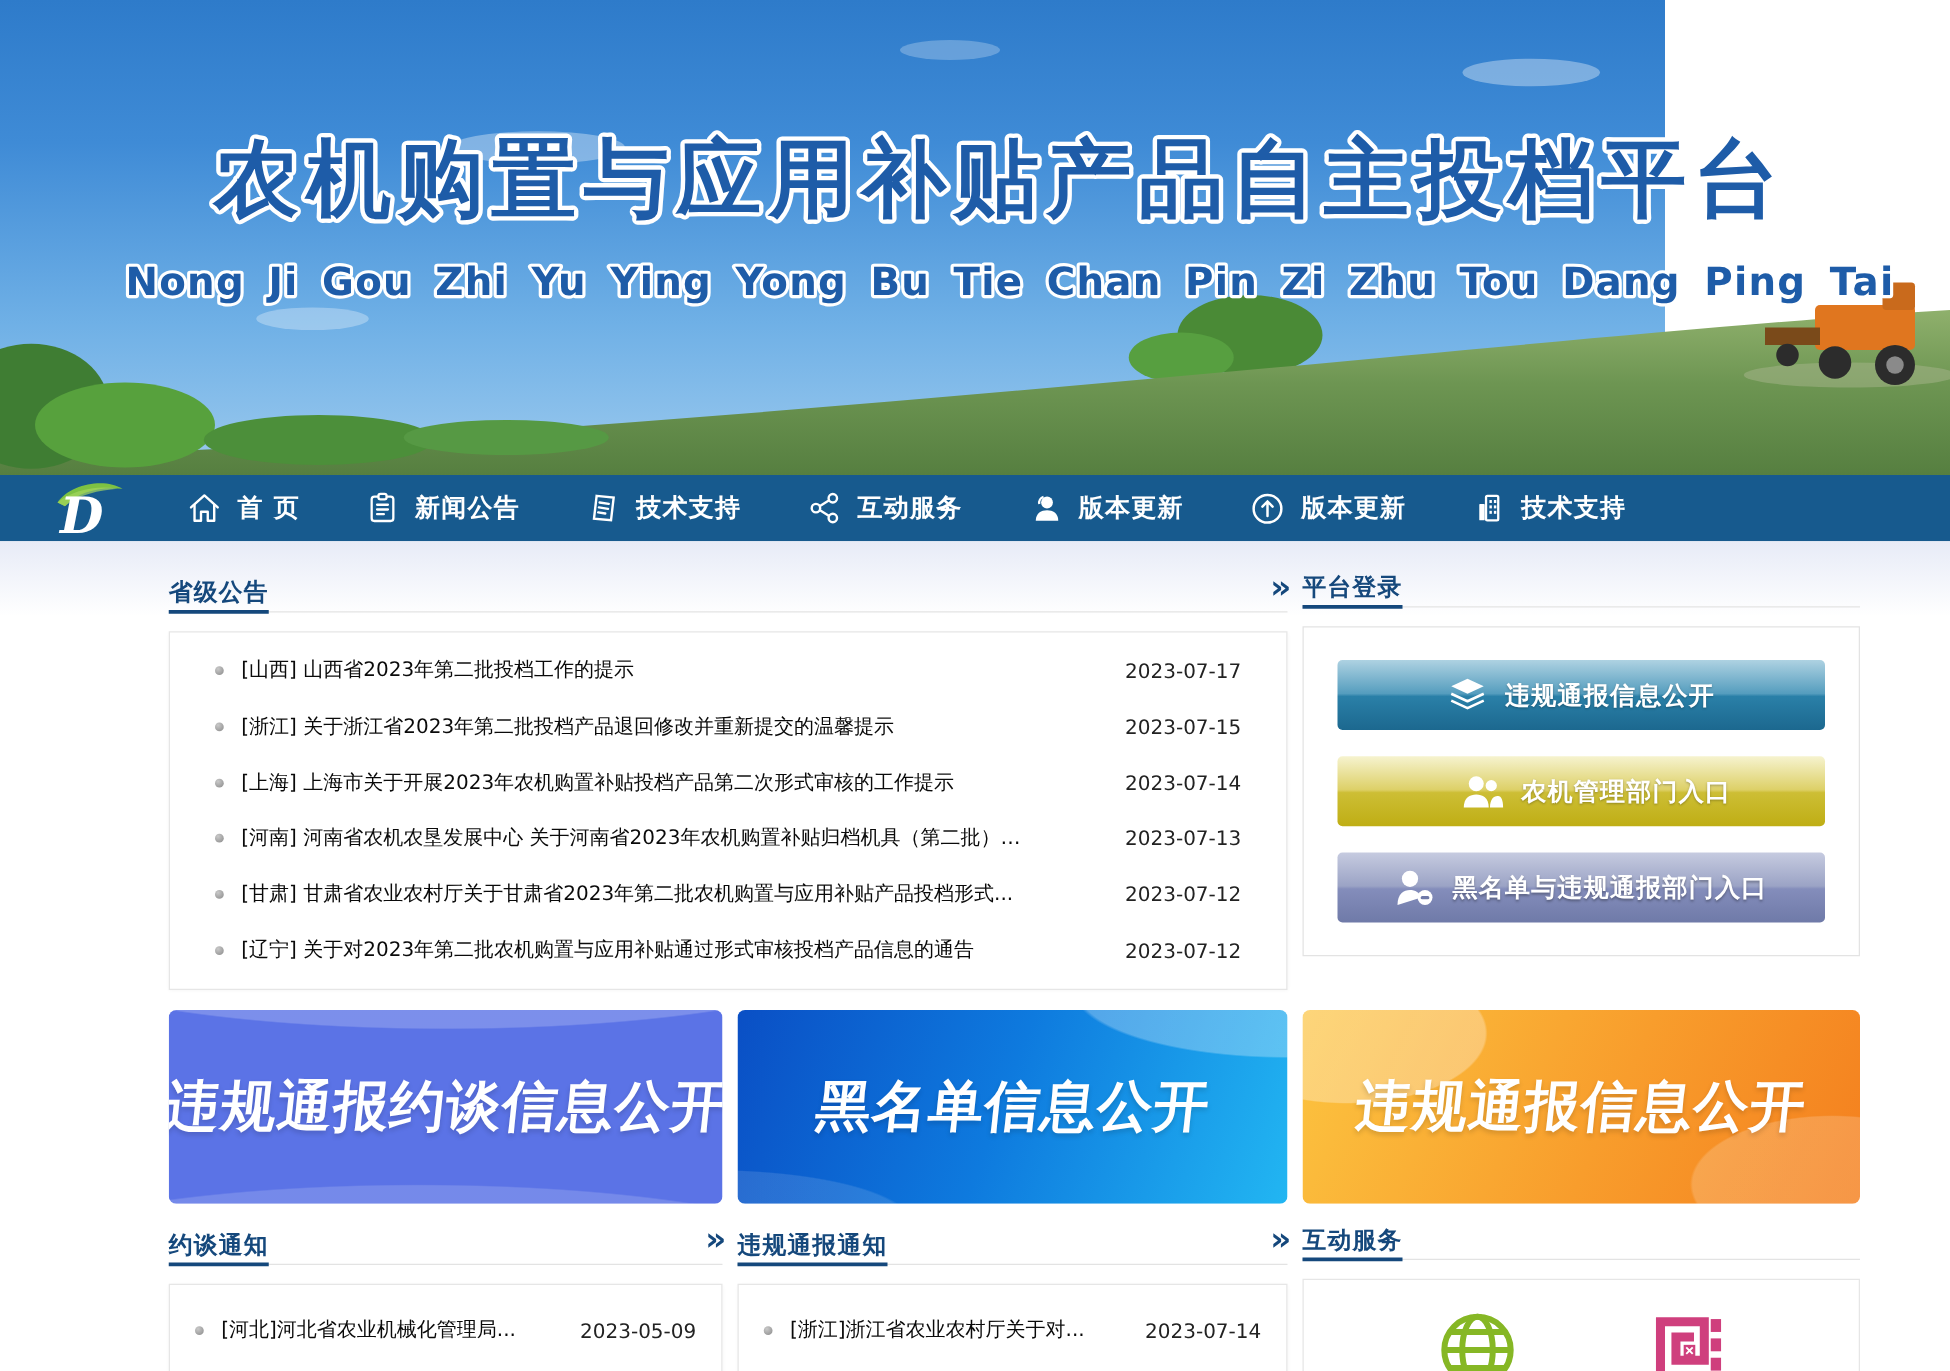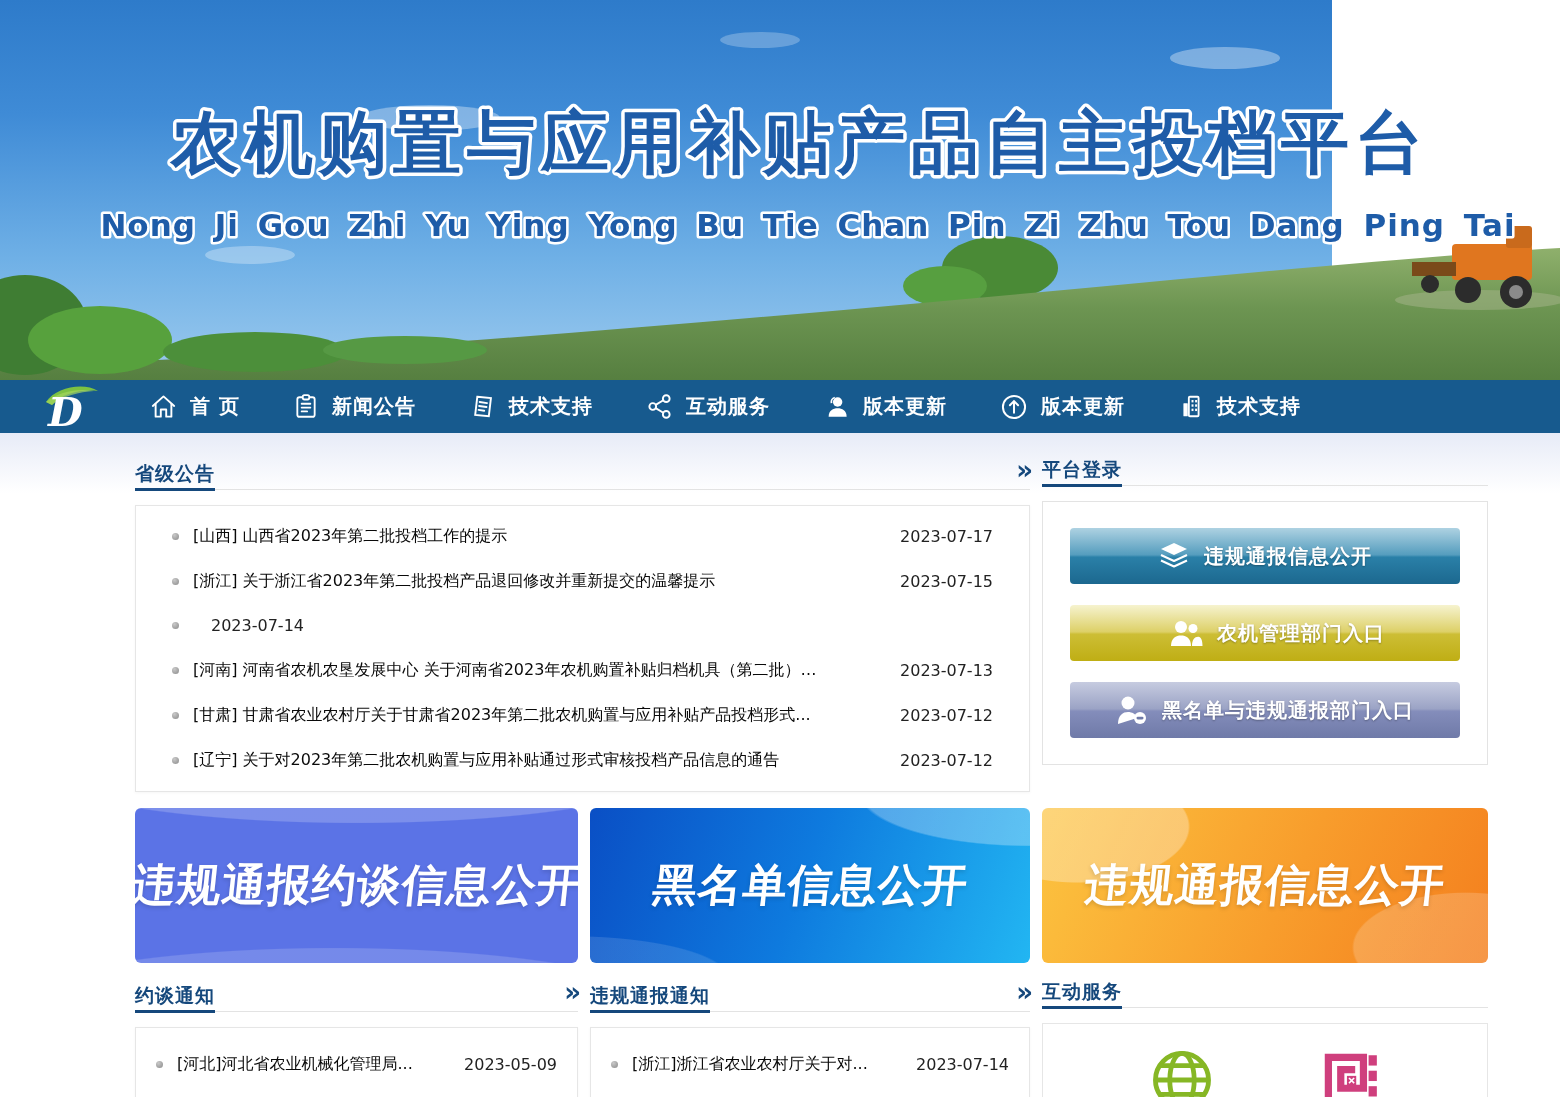--- a/index.html
+++ b/index.html
@@ -230,20 +230,21 @@
             <span class="txt">[山西] 山西省2023年第二批投档工作的提示</span>
             <span class="date">2023-07-17</span>
           </div>
           <div class="row">
             <span class="dot"></span>
             <span class="txt">[浙江] 关于浙江省2023年第二批投档产品退回修改并重新提交的温馨提示</span>
             <span class="date">2023-07-15</span>
           </div>
           <div class="row">
             <span class="dot"></span>
+            <span class="txt">[上海] 上海市关于开展2023年农机购置补贴投档产品第二次形式审核的工作提示</span>
             <span class="date">2023-07-14</span>
           </div>
           <div class="row">
             <span class="dot"></span>
             <span class="txt">[河南] 河南省农机农垦发展中心 关于河南省2023年农机购置补贴归档机具（第二批）…</span>
             <span class="date">2023-07-13</span>
           </div>
           <div class="row">
             <span class="dot"></span>
             <span class="txt">[甘肃] 甘肃省农业农村厅关于甘肃省2023年第二批农机购置与应用补贴产品投档形式...</span>

